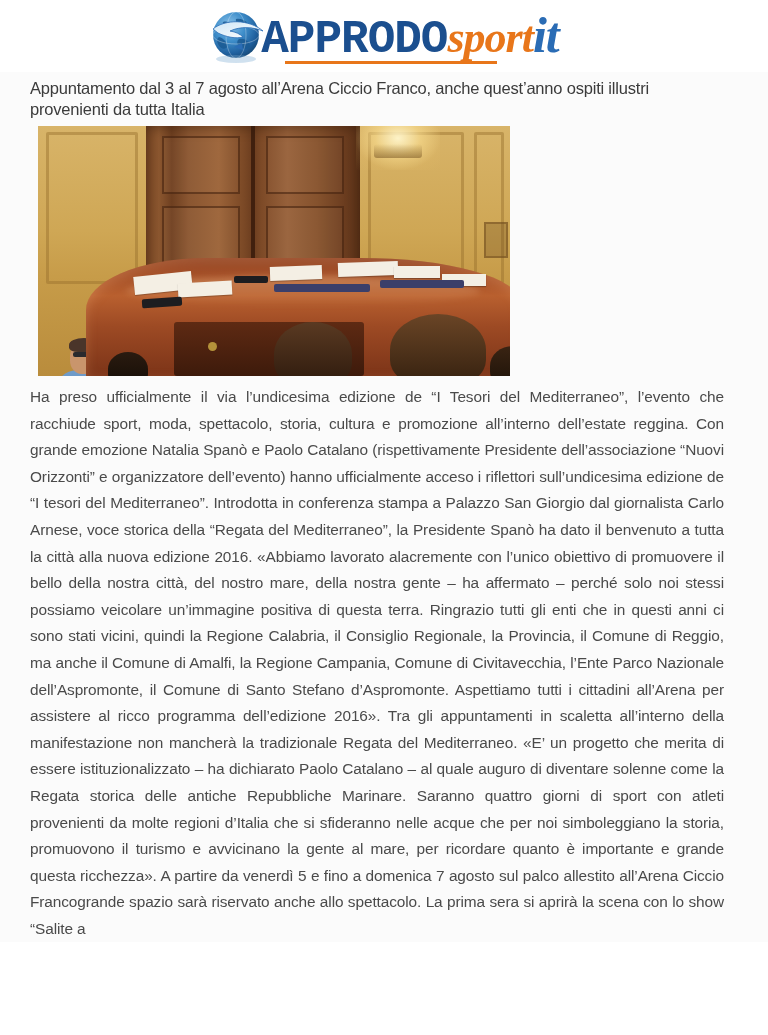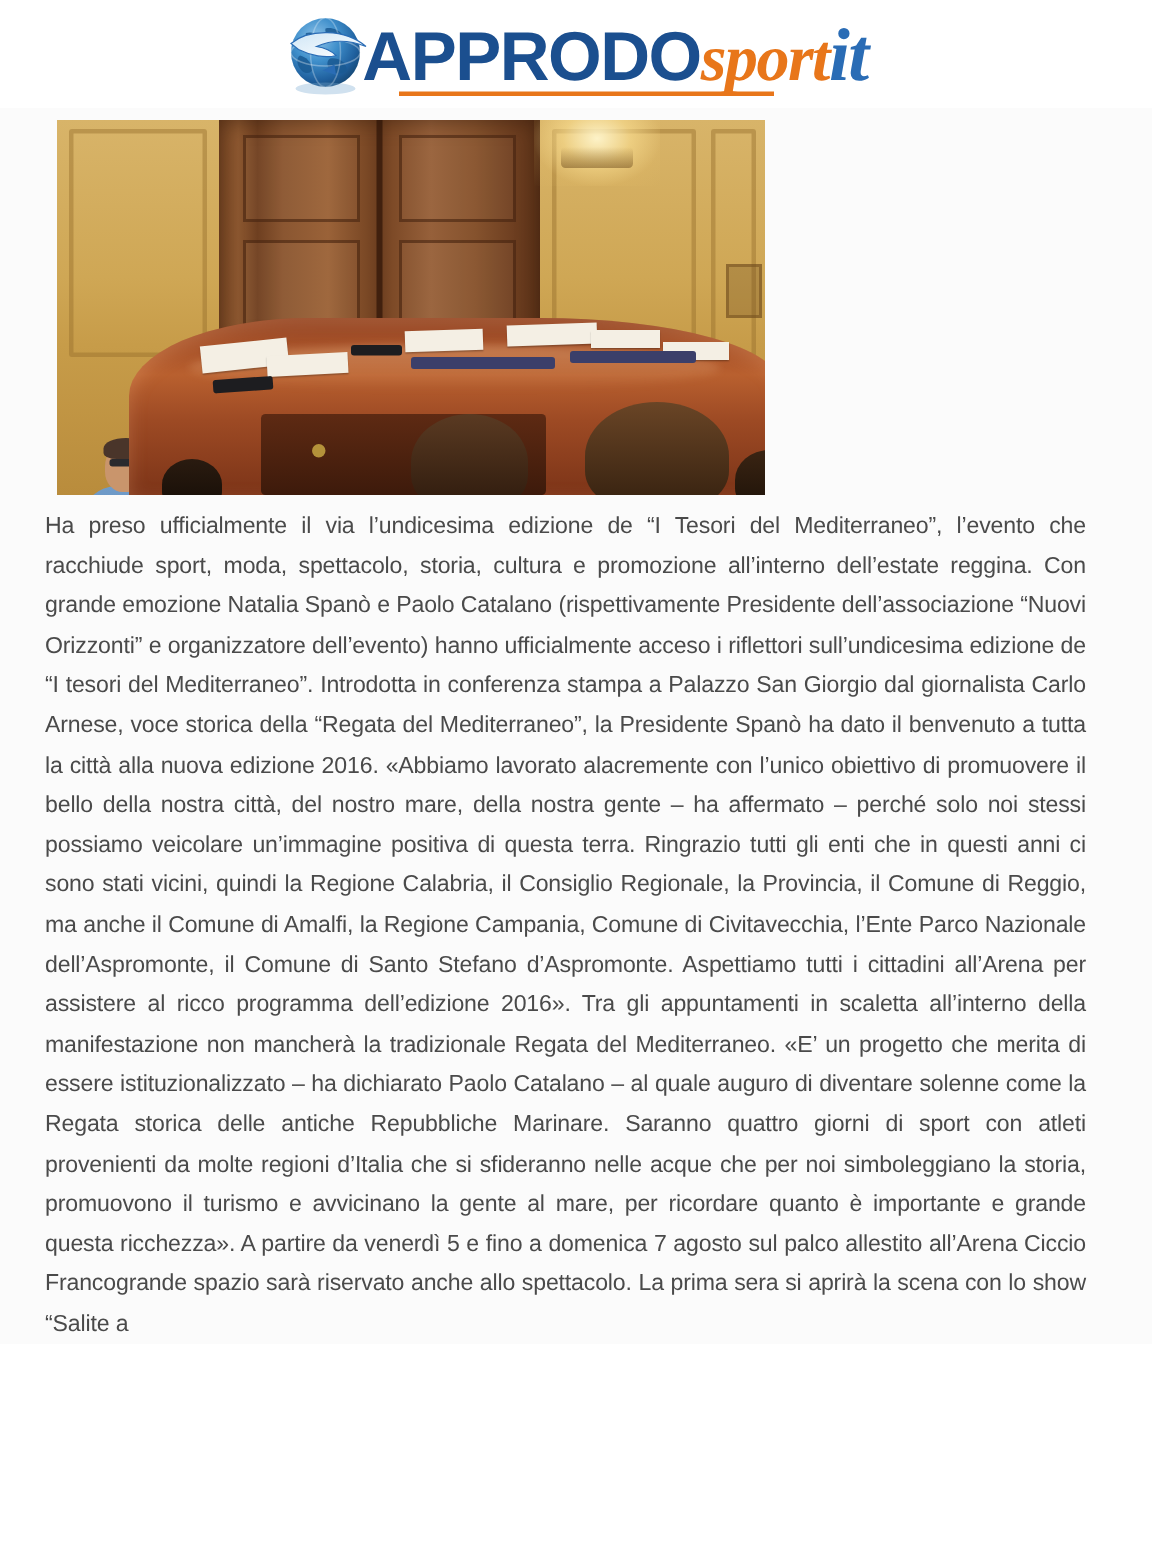--- a/index.html
+++ b/index.html
@@ -42,21 +42,21 @@
   }
   .logo-text {
     position: relative;
     font-size: 44px;
     line-height: 48px;
     letter-spacing: -0.5px;
     white-space: nowrap;
     padding-bottom: 2px;
   }
   .logo-approdo {
-    font-family: Liberation Sans, sans-serif;
+    font-family: Liberation Mono, monospace;
     font-weight: bold;
     color: #1b4f8f;
     font-size: 46px;
     letter-spacing: -1px;
   }
   .logo-news {
     font-family: "Liberation Serif", serif;
     font-weight: bold;
     font-style: italic;
     color: #e8761a;
@@ -283,20 +283,21 @@
       </div>
       <div class="logo-text">
         <span class="logo-approdo">APPRODO</span><span class="logo-news">sport</span><span class="logo-it">it</span>
       </div>
     </div>
   </div>
 
   <div class="article">
 
 
+    <div class="subhead">Appuntamento dal 3 al 7 agosto all’Arena Ciccio Franco, anche quest’anno ospiti illustri provenienti da tutta Italia</div>
 
     <div class="photo" aria-label="Conferenza stampa a Palazzo San Giorgio: sette relatori seduti a un tavolo in legno">
       <div class="ph-wall"></div>
       <div class="ph-wall-panel ph-pl1"></div>
       <div class="ph-wall-panel ph-pl2"></div>
       <div class="ph-wall-panel ph-pl3"></div>
 
       <div class="ph-door">
         <div class="ph-door-panel ph-dp1"></div>
         <div class="ph-door-panel ph-dp2"></div>

